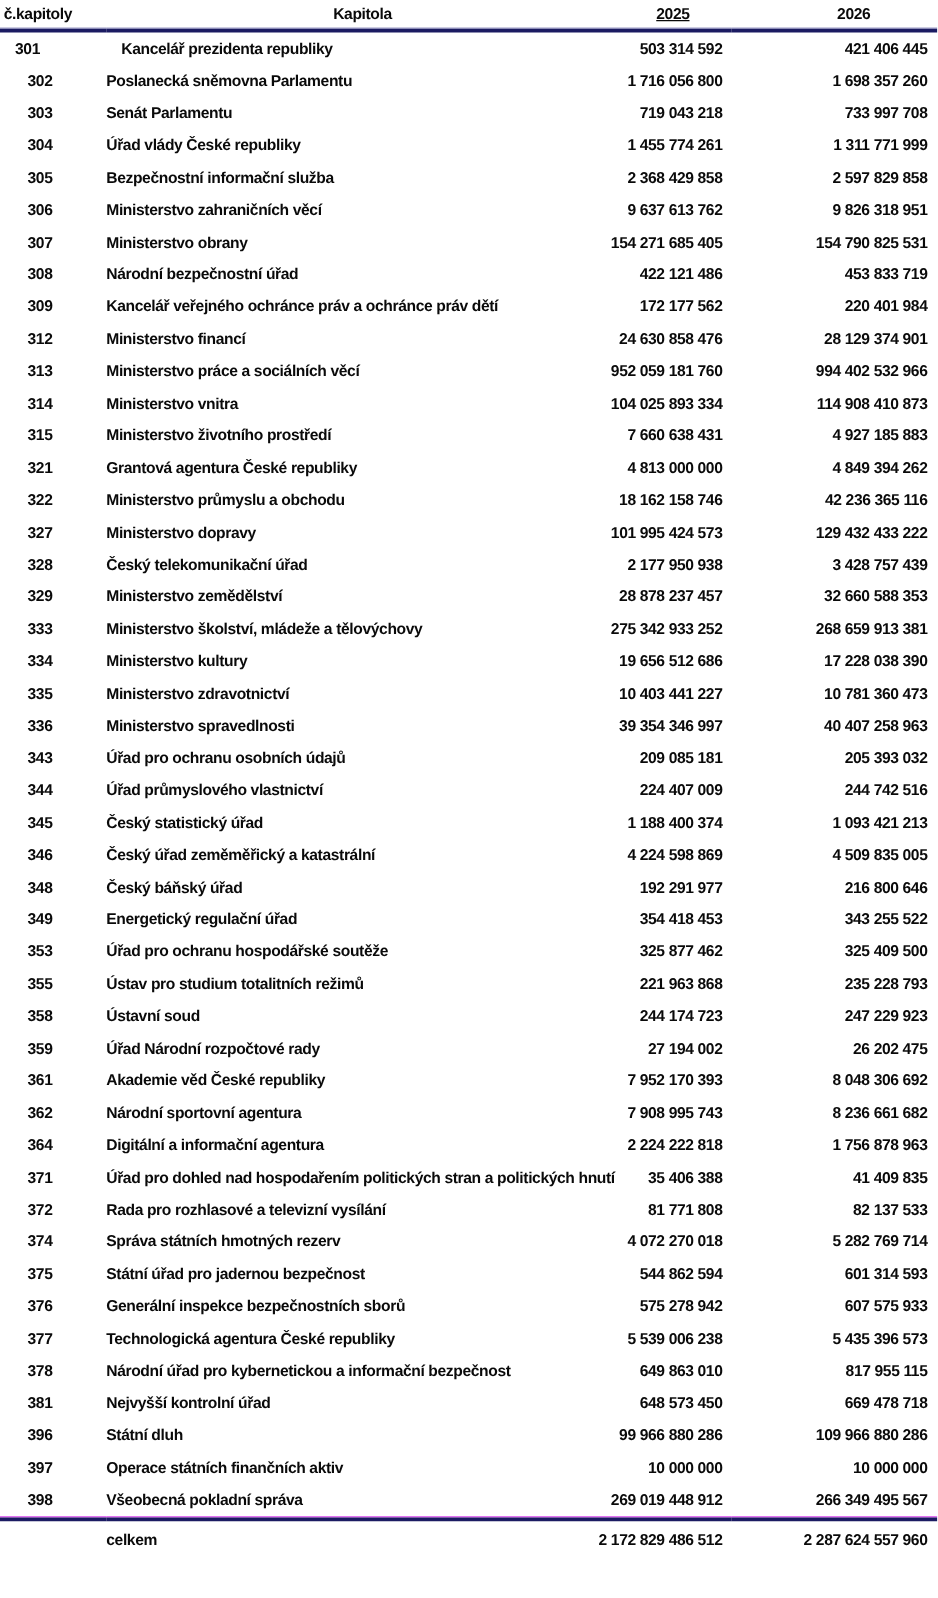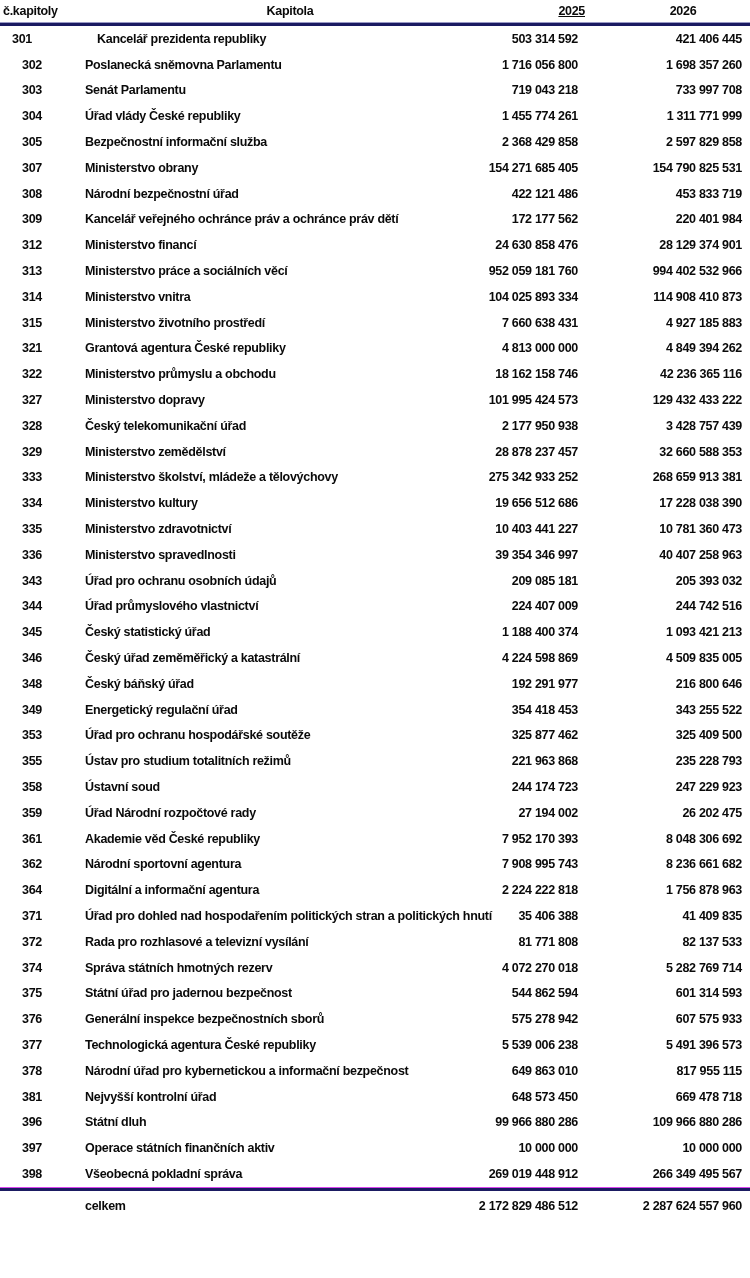--- a/index.html
+++ b/index.html
@@ -38,21 +38,21 @@
   }
 
   thead th {
     height: 22px;
     vertical-align: middle;
     border-bottom: 1px solid #9a9ac6;
     margin-top: 48px;
   }
   thead th.h1 { text-align: left;  padding-left: 3px; }
   thead th.h2 { text-align: center; padding-left: 55px; }
-  thead th.h3 { text-align: right; padding-left: 85px; text-decoration: underline; }
+  thead th.h3 { text-align: left; padding-left: 85px; text-decoration: underline; }
   thead th.h4 { text-align: center; padding-left: 31px; }
 
   tbody td {
     height: 25.8px;
     vertical-align: middle;
   }
   tbody tr:first-child td { border-top: 3px solid #1b1b62; padding-left: 12px; }
   tbody tr:last-child  td { border-bottom: 1px solid #d946ef; }
 
   td.num-cell   { text-align: left;  padding-left: 22px; }
@@ -110,20 +110,26 @@
           <td class="v2025-cell">1 455 774 261</td>
           <td class="v2026-cell">1 311 771 999</td>
         </tr>
         <tr>
           <td class="num-cell">305</td>
           <td class="name-cell">Bezpečnostní informační služba</td>
           <td class="v2025-cell">2 368 429 858</td>
           <td class="v2026-cell">2 597 829 858</td>
         </tr>
         <tr>
+          <td class="num-cell">306</td>
+          <td class="name-cell">Ministerstvo zahraničních věcí</td>
+          <td class="v2025-cell">9 637 613 762</td>
+          <td class="v2026-cell">9 826 318 951</td>
+        </tr>
+        <tr>
           <td class="num-cell">307</td>
           <td class="name-cell">Ministerstvo obrany</td>
           <td class="v2025-cell">154 271 685 405</td>
           <td class="v2026-cell">154 790 825 531</td>
         </tr>
         <tr>
           <td class="num-cell">308</td>
           <td class="name-cell">Národní bezpečnostní úřad</td>
           <td class="v2025-cell">422 121 486</td>
           <td class="v2026-cell">453 833 719</td>
@@ -317,21 +323,21 @@
         <tr>
           <td class="num-cell">376</td>
           <td class="name-cell">Generální inspekce bezpečnostních sborů</td>
           <td class="v2025-cell">575 278 942</td>
           <td class="v2026-cell">607 575 933</td>
         </tr>
         <tr>
           <td class="num-cell">377</td>
           <td class="name-cell">Technologická agentura České republiky</td>
           <td class="v2025-cell">5 539 006 238</td>
-          <td class="v2026-cell">5 491 396 573</td>
+          <td class="v2026-cell">5 435 396 573</td>
         </tr>
         <tr>
           <td class="num-cell">378</td>
           <td class="name-cell">Národní úřad pro kybernetickou a informační bezpečnost</td>
           <td class="v2025-cell">649 863 010</td>
           <td class="v2026-cell">817 955 115</td>
         </tr>
         <tr>
           <td class="num-cell">381</td>
           <td class="name-cell">Nejvyšší kontrolní úřad</td>

